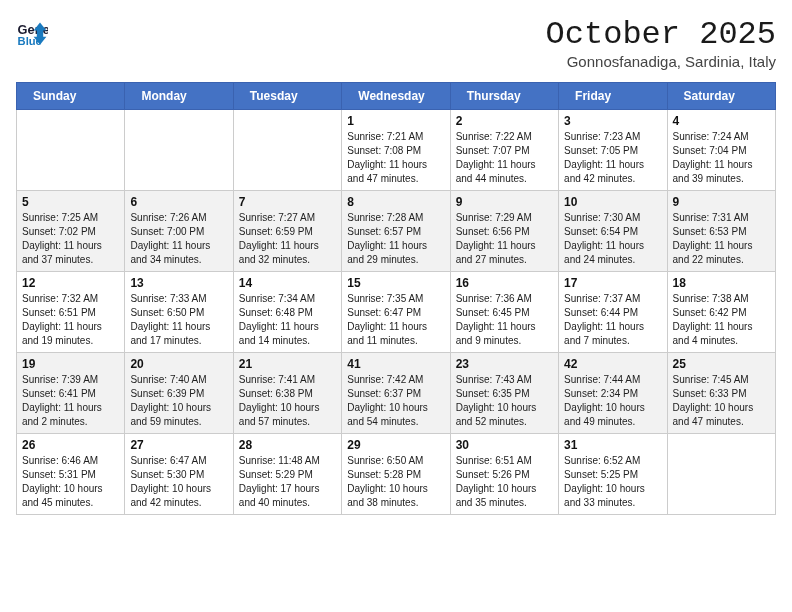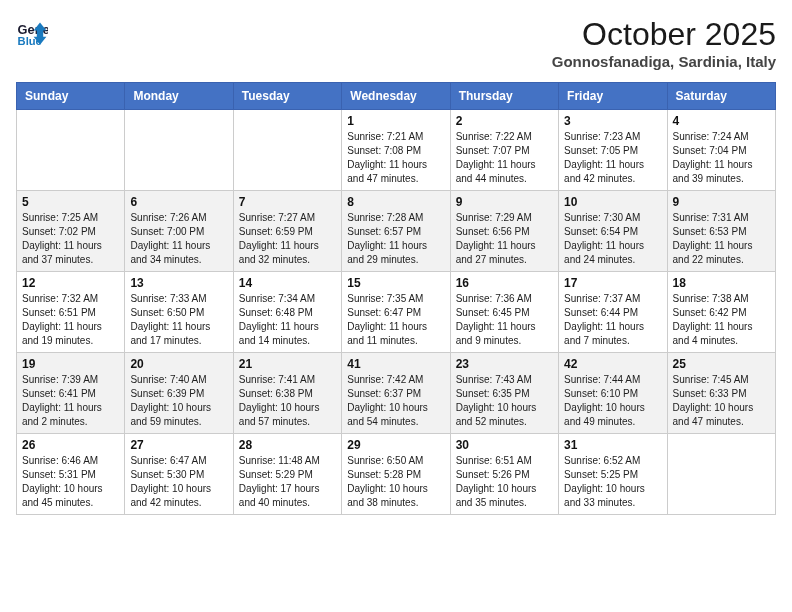--- a/index.html
+++ b/index.html
@@ -25,37 +25,37 @@
       width: 32px;
       height: 32px;
     }
     .title-block {
       text-align: right;
     }
     .month-title {
       font-size: 32px;
       font-weight: 300;
       color: #1a1a1a;
+      font-family: Liberation Mono, monospace;
     }
     .location {
       font-size: 15px;
       color: #444;
-      font-weight: bold;
     }
     .calendar {
       width: 100%;
       border-collapse: collapse;
       border: 1px solid #ccc;
     }
     .calendar th {
       background-color: #4472c4;
       color: #fff;
       font-size: 12px;
       font-weight: bold;
-      padding: 6px 8px;
+      padding: 6px 16px;
       text-align: left;
       border: 1px solid #3a62b0;
     }
     .calendar td {
       vertical-align: top;
       padding: 4px 5px;
       border: 1px solid #ccc;
       font-size: 10px;
       color: #222;
       width: 108px;
@@ -299,21 +299,21 @@
           <div class="day-info">
             <div>Sunrise: 7:43 AM</div>
             <div>Sunset: 6:35 PM</div>
             <div>Daylight: 10 hours and 52 minutes.</div>
           </div>
         </td>
         <td>
           <div class="day-number">42</div>
           <div class="day-info">
             <div>Sunrise: 7:44 AM</div>
-            <div>Sunset: 6:10 PM</div>
+            <div>Sunset: 2:34 PM</div>
             <div>Daylight: 10 hours and 49 minutes.</div>
           </div>
         </td>
         <td>
           <div class="day-number">25</div>
           <div class="day-info">
             <div>Sunrise: 7:45 AM</div>
             <div>Sunset: 6:33 PM</div>
             <div>Daylight: 10 hours and 47 minutes.</div>
           </div>

